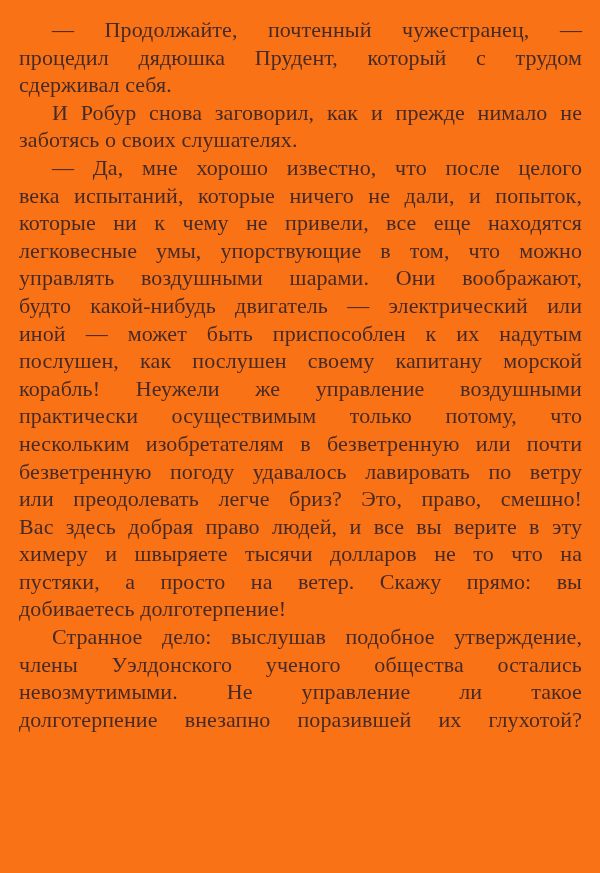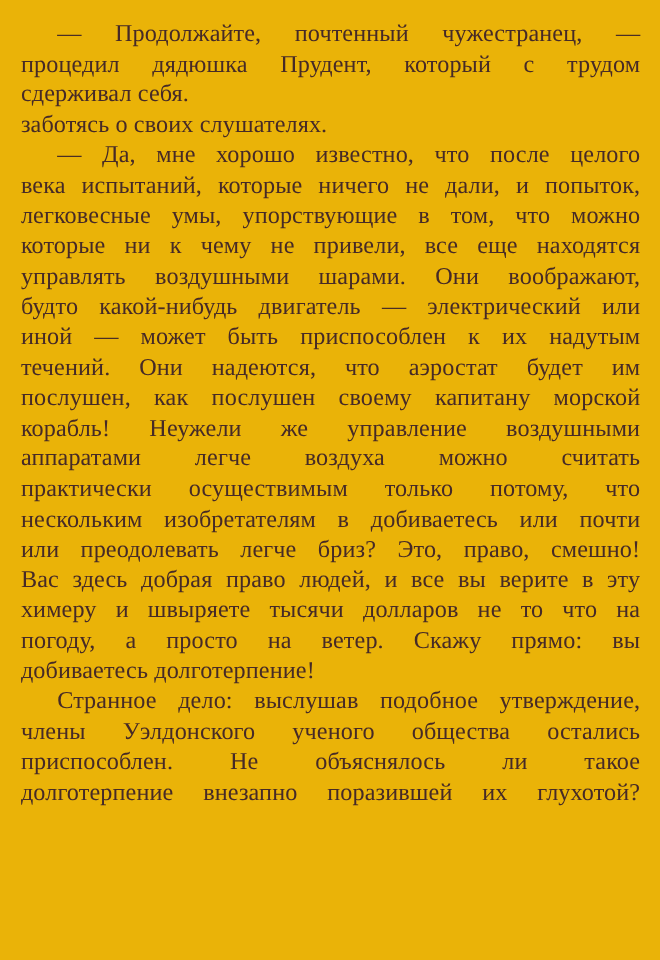--- a/index.html
+++ b/index.html
@@ -5,21 +5,21 @@
   html, body {
     margin: 0;
     padding: 0;
     background: #ffffff;
   }
   .page {
     position: relative;
     width: 600px;
     height: 873px;
     box-sizing: border-box;
-    background: #eab308;
+    background: #f97316;
     padding: 16px 18px 0 19px;
     overflow: hidden;
     font-family: "Liberation Serif", "DejaVu Serif", serif;
     font-size: 22px;
     line-height: 27.6px;
     color: #462a27;
   }
   .paragraph {
     margin: 0;
     padding: 0;
@@ -46,42 +46,42 @@
 <body>
 
 <div class="page">
   <div class="text-column">
       <div class="paragraph">
         <div class="line first">— Продолжайте, почтенный чужестранец, —</div>
         <div class="line">процедил дядюшка Прудент, который с трудом</div>
         <div class="line flush">сдерживал себя.</div>
       </div>
       <div class="paragraph">
+        <div class="line first">И Робур снова заговорил, как и прежде нимало не</div>
         <div class="line flush">заботясь о своих слушателях.</div>
       </div>
       <div class="paragraph">
         <div class="line first">— Да, мне хорошо известно, что после целого</div>
         <div class="line">века испытаний, которые ничего не дали, и попыток,</div>
+        <div class="line">которые ни к чему не привели, все еще находятся</div>
         <div class="line">легковесные умы, упорствующие в том, что можно</div>
-        <div class="line">которые ни к чему не привели, все еще находятся</div>
         <div class="line">управлять воздушными шарами. Они воображают,</div>
         <div class="line">будто какой-нибудь двигатель — электрический или</div>
         <div class="line">иной — может быть приспособлен к их надутым</div>
-        <div class="line">течений. Они надеются, что аэростат будет им</div>
         <div class="line">послушен, как послушен своему капитану морской</div>
         <div class="line">корабль! Неужели же управление воздушными</div>
-        <div class="line">аппаратами легче воздуха можно считать</div>
         <div class="line">практически осуществимым только потому, что</div>
-        <div class="line">нескольким изобретателям в добиваетесь или почти</div>
+        <div class="line">нескольким изобретателям в безветренную или почти</div>
+        <div class="line">безветренную погоду удавалось лавировать по ветру</div>
         <div class="line">или преодолевать легче бриз? Это, право, смешно!</div>
         <div class="line">Вас здесь добрая право людей, и все вы верите в эту</div>
         <div class="line">химеру и швыряете тысячи долларов не то что на</div>
-        <div class="line">погоду, а просто на ветер. Скажу прямо: вы</div>
+        <div class="line">пустяки, а просто на ветер. Скажу прямо: вы</div>
         <div class="line flush">добиваетесь долготерпение!</div>
       </div>
       <div class="paragraph">
         <div class="line first">Странное дело: выслушав подобное утверждение,</div>
         <div class="line">члены Уэлдонского ученого общества остались</div>
-        <div class="line">приспособлен. Не объяснялось ли такое</div>
+        <div class="line">невозмутимыми. Не управление ли такое</div>
         <div class="line">долготерпение внезапно поразившей их глухотой?</div>
       </div>
     </div>
 </div>
 
 </body></html>

